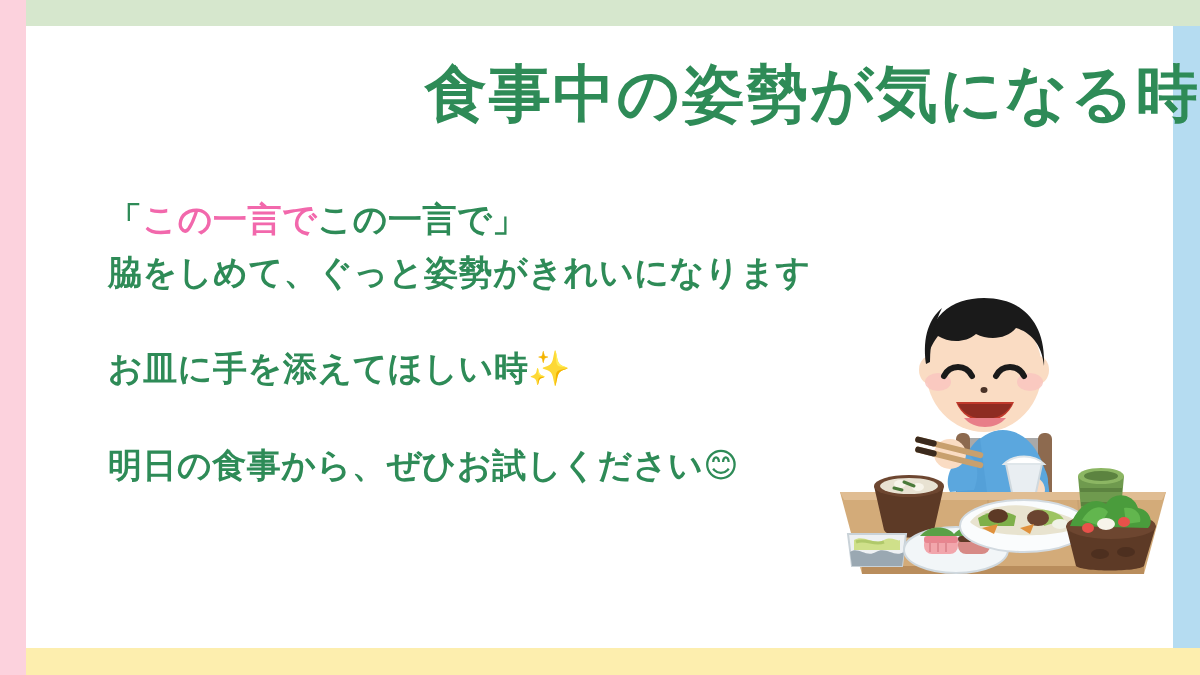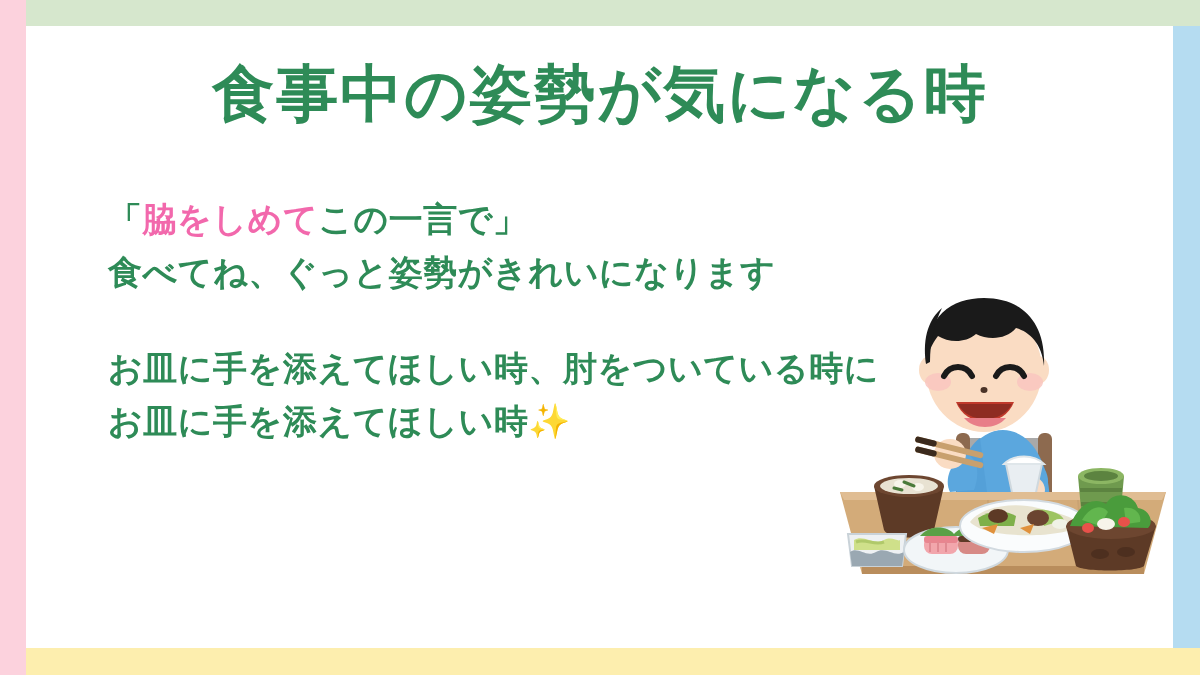--- a/index.html
+++ b/index.html
@@ -50,21 +50,21 @@
     height: 27px;
     background: #fdeeae;
   }
 
   
   .title {
     position: absolute;
     left: 0;
     top: 58px;
     width: 1200px;
-    text-align: center;
+    text-align: right;
     color: #2e8b57;
     font-size: 62px;
     font-weight: bold;
     letter-spacing: 2px;
     line-height: 1.15;
     white-space: nowrap;
   }
 
   
   .body-copy {
@@ -99,32 +99,32 @@
 <div id="slide">
 
   <div class="band band-top"></div>
   <div class="band band-left"></div>
   <div class="band band-right"></div>
   <div class="band band-bottom"></div>
 
   <div class="title">食事中の姿勢が気になる時</div>
 
   <div class="body-copy">
-    <p><span>「</span><span class="hl-pink">脇をしめて</span><span>この一言で」</span></p>
-
-    <p>食べてね、ぐっと姿勢がきれいになります</p>
+    <p><span>「</span><span class="hl-pink">この一言で</span><span>この一言で」</span></p>
+
+    <p>脇をしめて、ぐっと姿勢がきれいになります</p>
 
     <div class="gap"></div>
 
-    <p>お皿に手を添えてほしい時、肘をついている時に</p>
 
     <p><span>お皿に手を添えてほしい時</span><span class="emoji">✨</span></p>
 
     <div class="gap"></div>
 
+    <p><span>明日の食事から、ぜひお試しください</span><span class="emoji">😊</span></p>
   </div>
 
   <div class="illustration">
     <svg viewBox="0 0 330 320" xmlns="http://www.w3.org/2000/svg">
 
       <rect x="120" y="160" width="92" height="62" rx="8" fill="#a9a9a9"></rect>
       <rect x="118" y="155" width="14" height="72" rx="6" fill="#8d6a4f"></rect>
       <rect x="200" y="155" width="14" height="72" rx="6" fill="#8d6a4f"></rect>
 
       <path d="M118 228 C118 180 140 152 165 152 C190 152 212 180 212 228 Z" fill="#5ba7de"></path>

